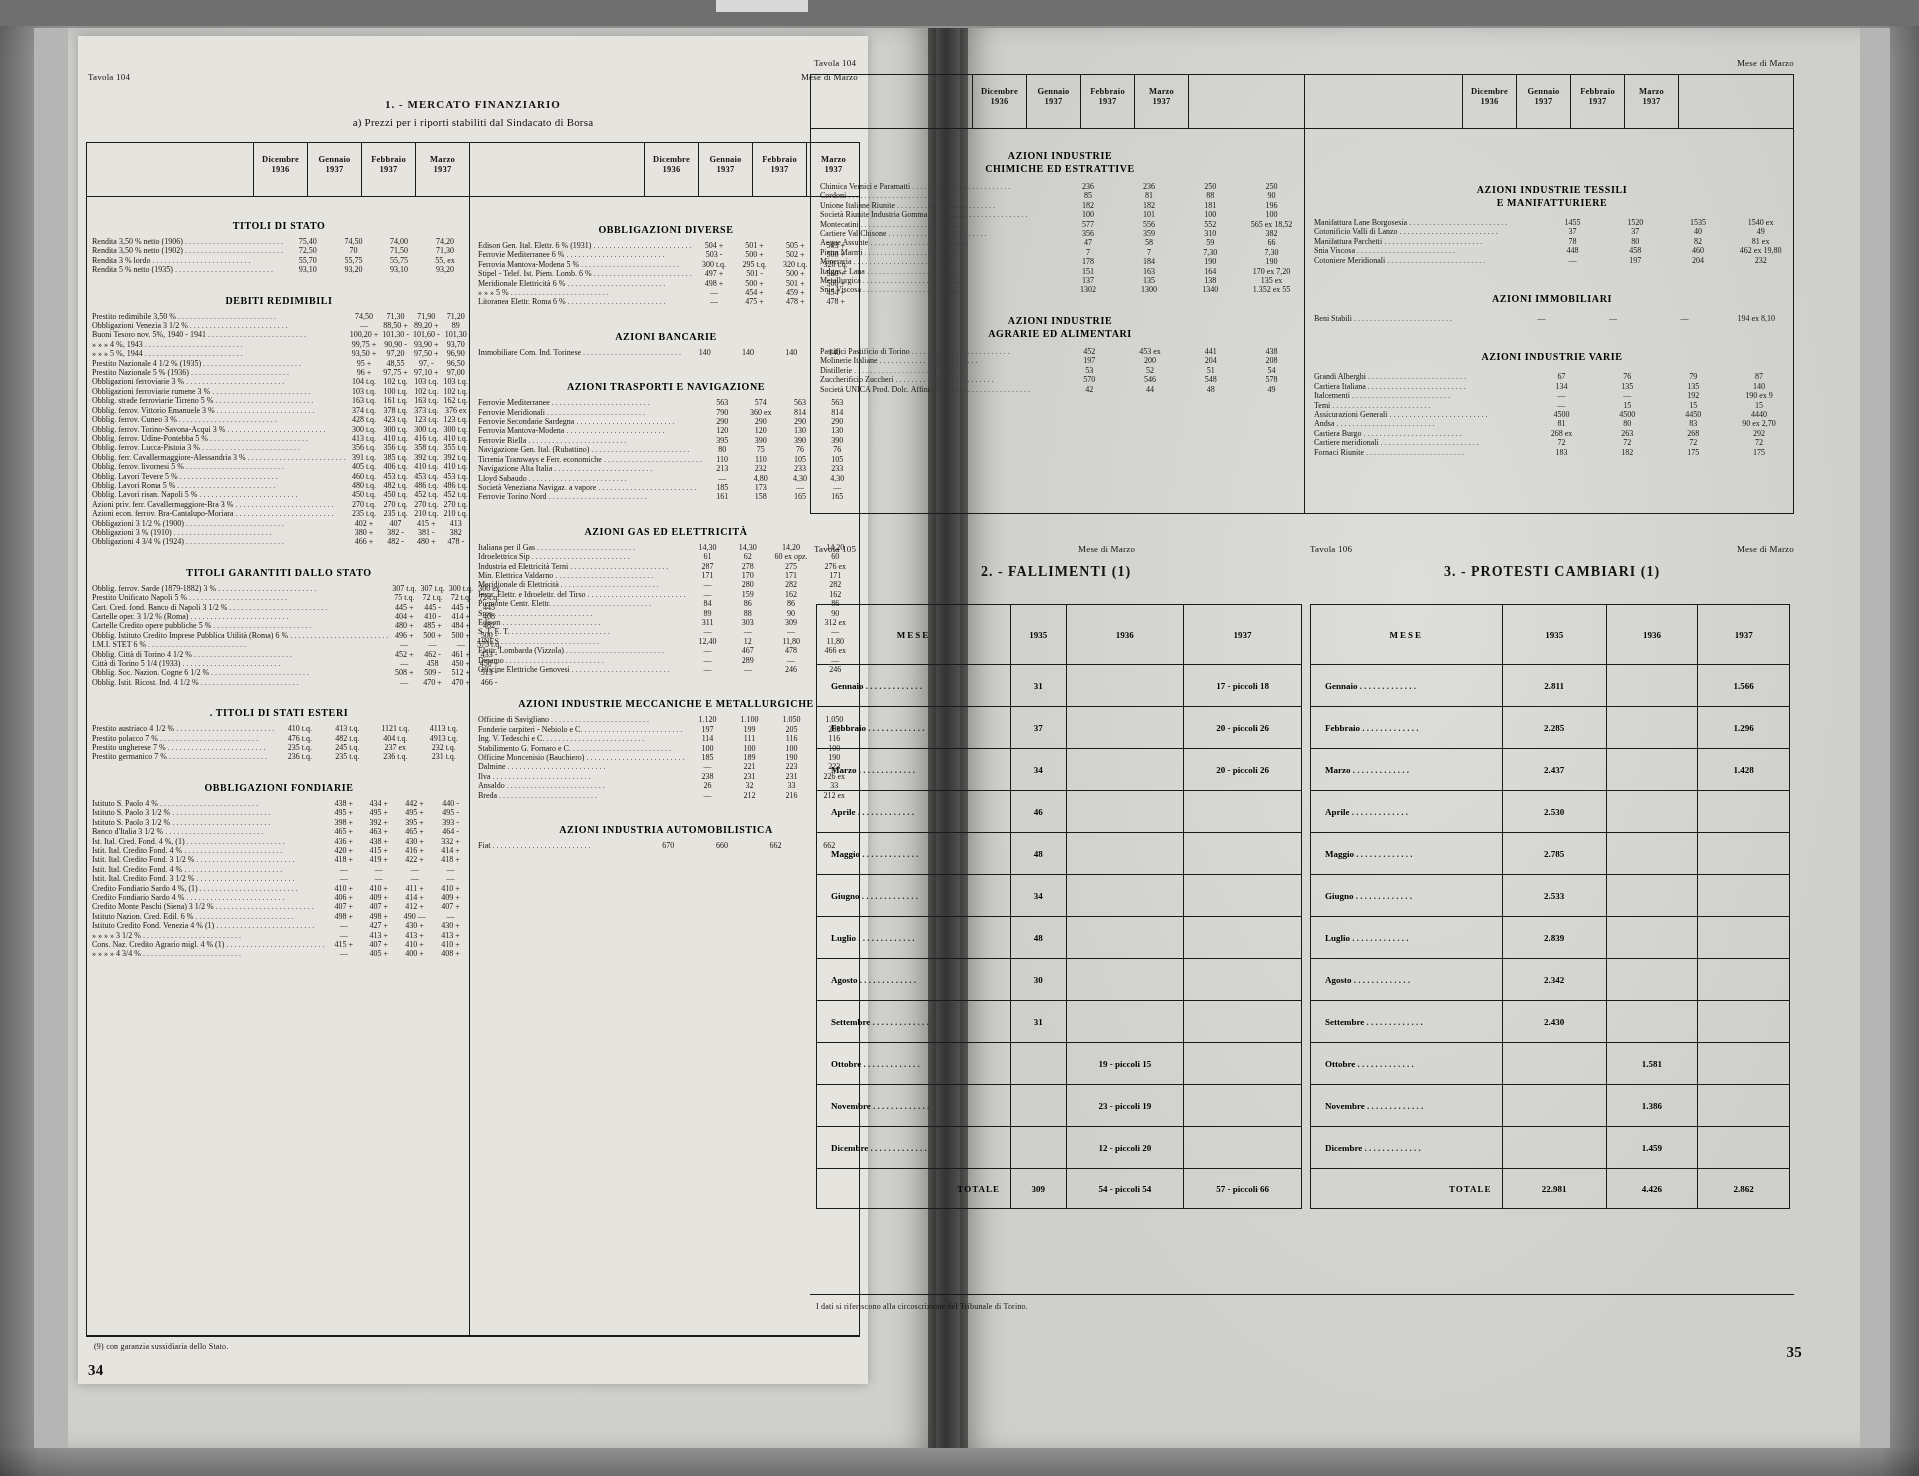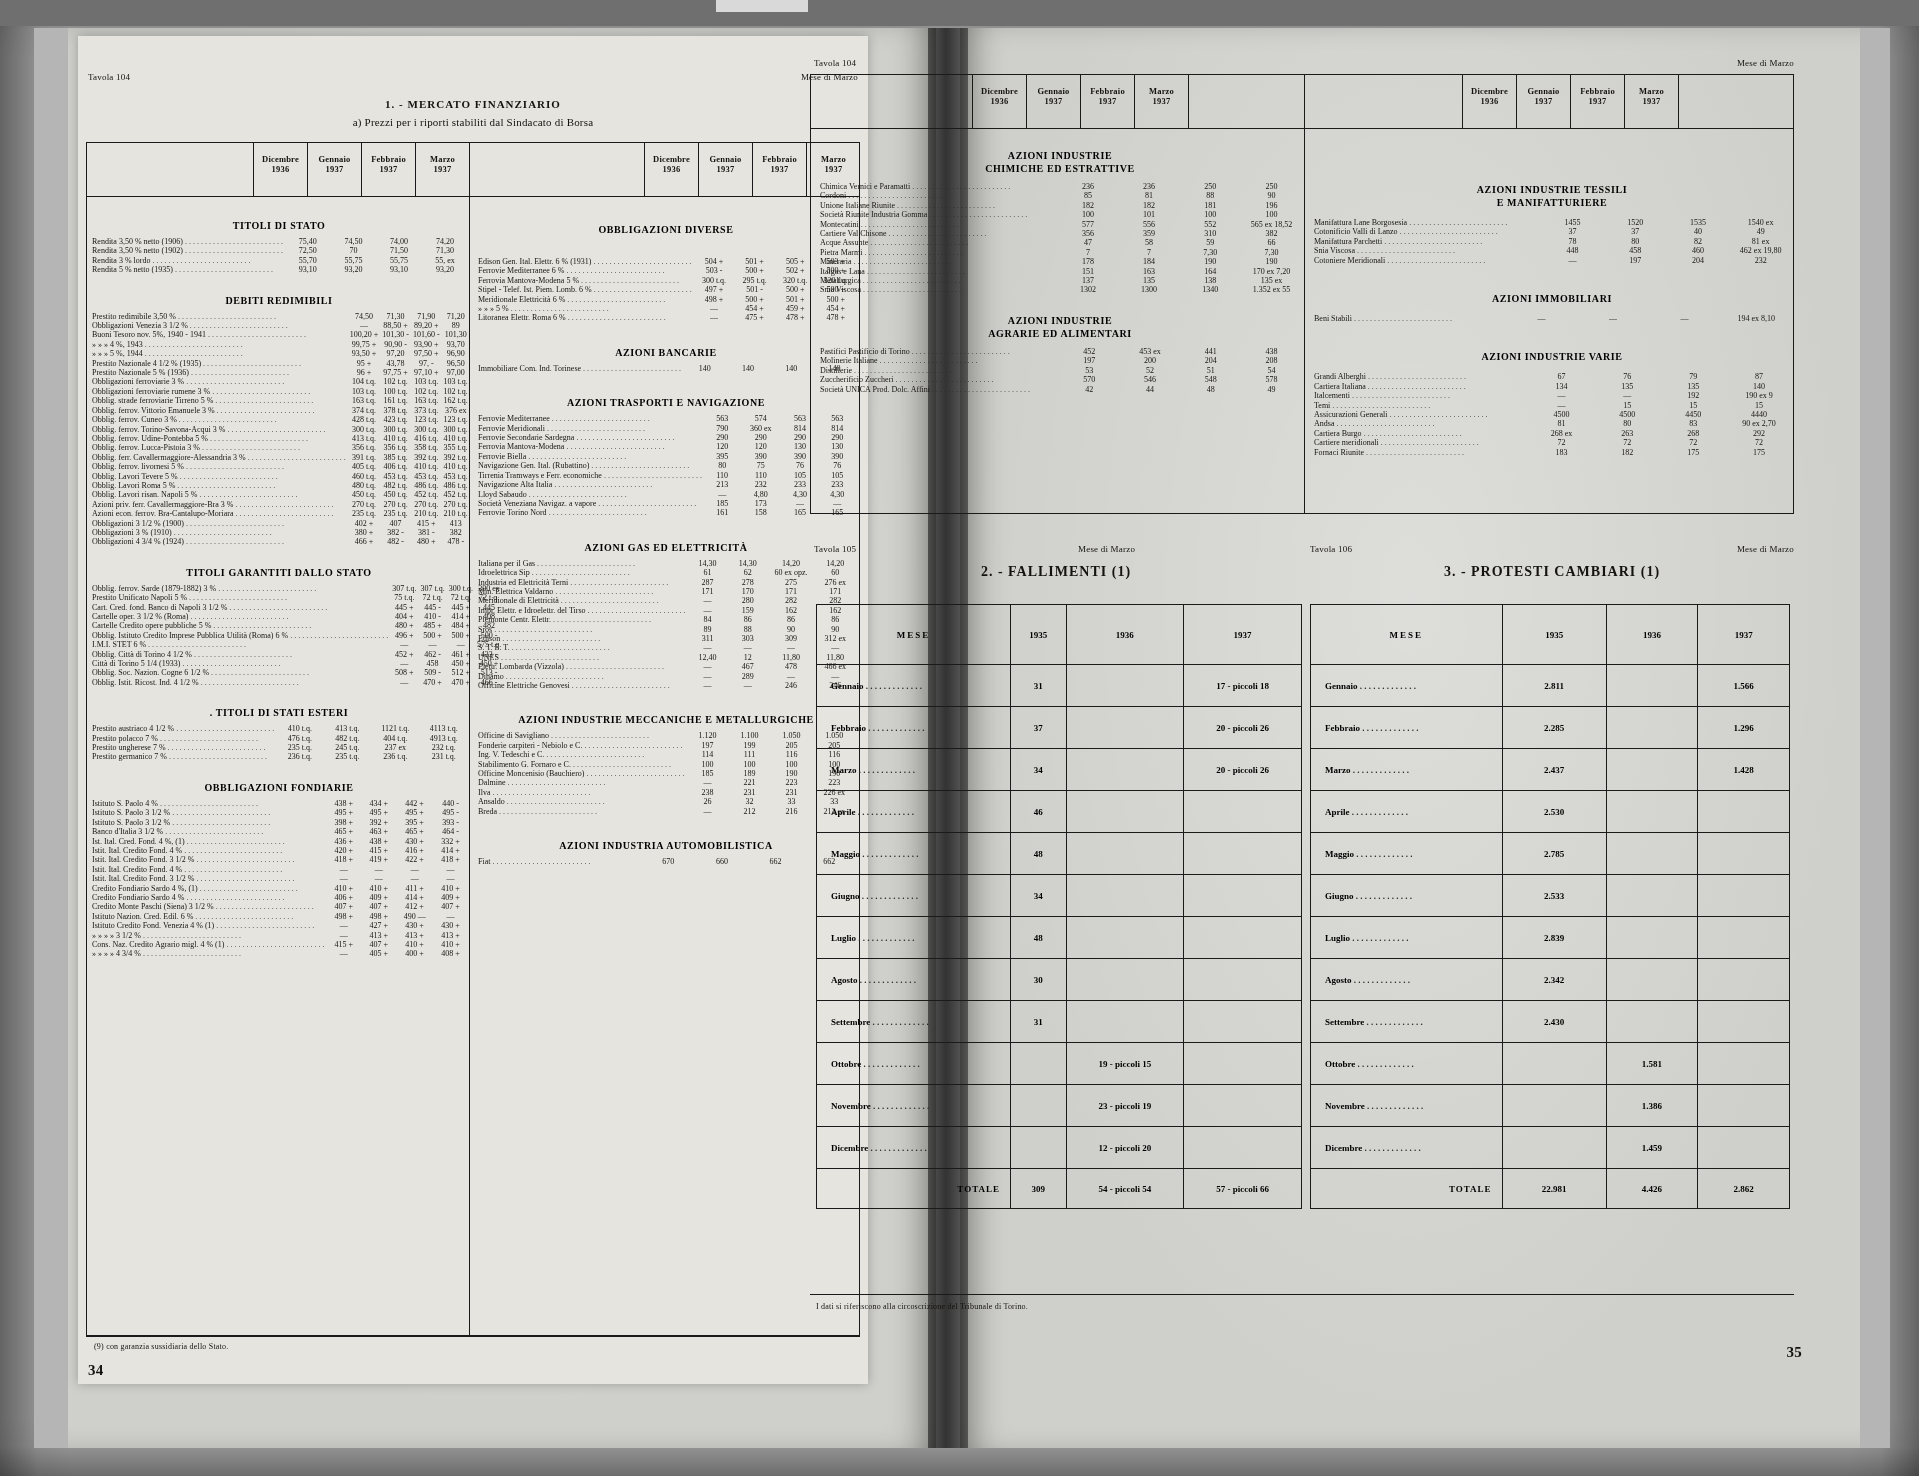--- a/index.html
+++ b/index.html
@@ -206,21 +206,21 @@
           <tr>
             <td class="lbl" style="width:162px">»      »      »   5 %, 1944 <span class="dots">. . . . . . . . . . . . . . . . . . . . . . . . .</span></td>
             <td class="num" style="width:54px">93,50 +</td>
             <td class="num" style="width:54px">97,20</td>
             <td class="num" style="width:54px">97,50 +</td>
             <td class="num" style="width:54px">96,90</td>
           </tr>
           <tr>
             <td class="lbl" style="width:162px">Prestito Nazionale 4 1/2 % (1935) <span class="dots">. . . . . . . . . . . . . . . . . . . . . . . . .</span></td>
             <td class="num" style="width:54px">95 +</td>
-            <td class="num" style="width:54px">43,78</td>
+            <td class="num" style="width:54px">48,55</td>
             <td class="num" style="width:54px">97, -</td>
             <td class="num" style="width:54px">96,50</td>
           </tr>
           <tr>
             <td class="lbl" style="width:162px">Prestito Nazionale 5 % (1936) <span class="dots">. . . . . . . . . . . . . . . . . . . . . . . . .</span></td>
             <td class="num" style="width:54px">96 +</td>
             <td class="num" style="width:54px">97,75 +</td>
             <td class="num" style="width:54px">97,10 +</td>
             <td class="num" style="width:54px">97,00</td>
           </tr>
@@ -586,21 +586,21 @@
             <td class="lbl" style="width:162px">»      »      »      »      4 3/4 % <span class="dots">. . . . . . . . . . . . . . . . . . . . . . . . .</span></td>
             <td class="num" style="width:54px">—</td>
             <td class="num" style="width:54px">405 +</td>
             <td class="num" style="width:54px">400 +</td>
             <td class="num" style="width:54px">408 +</td>
           </tr>
         </tbody>
       </table>
     </div>
   <div id="col2-body" style="position:absolute; left:398px; top:170px; width:380px;">
-      <div class="secthead" style="margin:18px 0 22px 0;text-align:center;">OBBLIGAZIONI DIVERSE</div>
+      <div class="secthead" style="margin:18px 0 6px 0;text-align:center;">OBBLIGAZIONI DIVERSE</div>
       <table class="dt" style="position:relative; width:100%;">
         <tbody>
           <tr>
             <td class="lbl" style="width:166px">Edison Gen. Ital. Elettr. 6 % (1931) <span class="dots">. . . . . . . . . . . . . . . . . . . . . . . . .</span></td>
             <td class="num" style="width:54px">504 +</td>
             <td class="num" style="width:54px">501 +</td>
             <td class="num" style="width:54px">505 +</td>
             <td class="num" style="width:54px">503 +</td>
           </tr>
           <tr>

